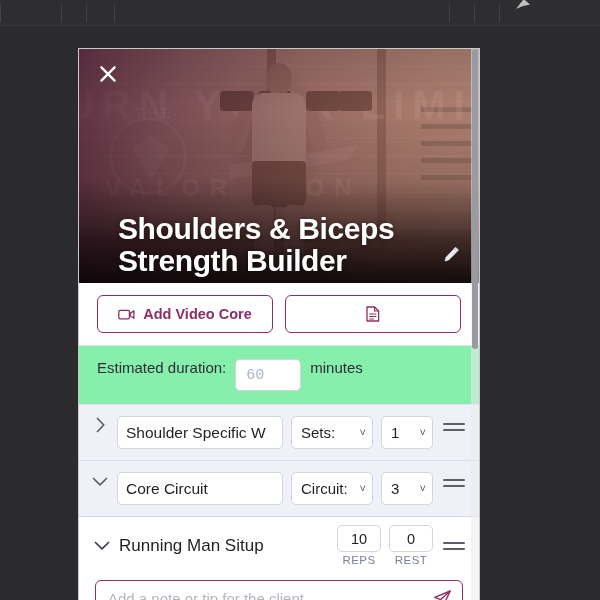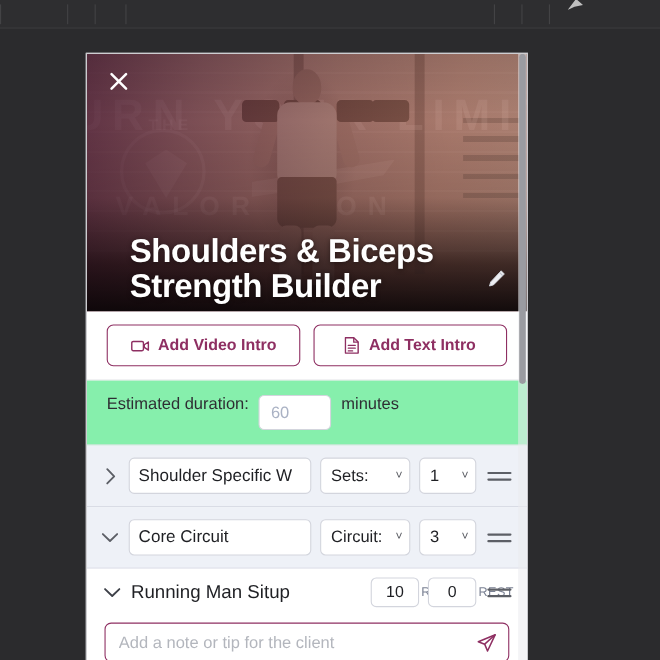--- a/index.html
+++ b/index.html
@@ -284,35 +284,35 @@
   .duration-label {
     font-size: 15px;
     color: #2e2e33;
   }
   .duration-input {
     width: 66px;
     height: 32px;
     border: 1px solid #d3d5dd;
     border-radius: 5px;
     background: #fff;
-    font-family: Liberation Sans, sans-serif;
+    font-family: Liberation Mono, monospace;
     font-size: 15px;
     color: #2e2e33;
     padding: 12px 10px;
   }
   .duration-input::placeholder { color: #aab2c4; }
   .duration-unit {
     font-size: 15px;
     color: #2e2e33;
   }
 
   
   .group-row {
     display: flex;
-    align-items: center;
+    align-items: flex-start;
     gap: 8px;
     padding: 11px 14px 11px 12px;
     border-bottom: 1px solid #d9dce5;
     background: #eef1f7;
   }
   .chevron {
     width: 18px; height: 18px;
     flex: 0 0 auto;
     display: flex; align-items: center; justify-content: center;
     cursor: pointer;
@@ -377,21 +377,21 @@
     flex: 1 1 auto;
     font-size: 17px;
     color: #1f2024;
     white-space: nowrap;
     overflow: hidden;
   }
   .metric {
     width: 44px;
     flex: 0 0 auto;
     display: flex;
-    flex-direction: row;
+    flex-direction: column;
     align-items: center;
     gap: 2px;
   }
   .metric-input {
     width: 44px;
     height: 27px;
     border: 1px solid #d3d5dd;
     border-radius: 5px;
     background: #ffffff;
     font-family: "Liberation Sans", sans-serif;
@@ -530,31 +530,30 @@
     </div>
 
     <div class="intro-row">
       <div class="btn-outline">
         <span>
           <svg width="17" height="13" viewBox="0 0 17 13" aria-hidden="true">
             <rect x="0.8" y="2.4" width="10.6" height="8.4" rx="1.3" fill="none" stroke="#8e2f62" stroke-width="1.3"></rect>
             <path d="M12.2 5.4 L15.9 2.9 L15.9 10.3 L12.2 7.8 Z" fill="none" stroke="#8e2f62" stroke-width="1.3" stroke-linejoin="round"></path>
           </svg>
         </span>
-        <span>Add Video Intro</span>
+        <span>Add Video Core</span>
       </div>
       <div class="btn-outline">
         <span>
           <svg width="14" height="16" viewBox="0 0 14 16" aria-hidden="true">
             <path d="M1 1 H8.6 L12.6 5 V15 H1 Z" fill="none" stroke="#8e2f62" stroke-width="1.3" stroke-linejoin="round"></path>
             <path d="M8.6 1 V5 H12.6" fill="none" stroke="#8e2f62" stroke-width="1.2"></path>
             <path d="M3.6 8 H10 M3.6 10.5 H10 M3.6 13 H7.6" stroke="#8e2f62" stroke-width="1.1" stroke-linecap="round"></path>
           </svg>
         </span>
-        <span>Add Text Intro</span>
       </div>
     </div>
 
     <div class="duration-row">
       <span class="duration-label">Estimated duration:</span>
       <input class="duration-input" type="text" placeholder="60" style="">
       <span class="duration-unit">minutes</span>
     </div>
 
     <div class="group-row">

